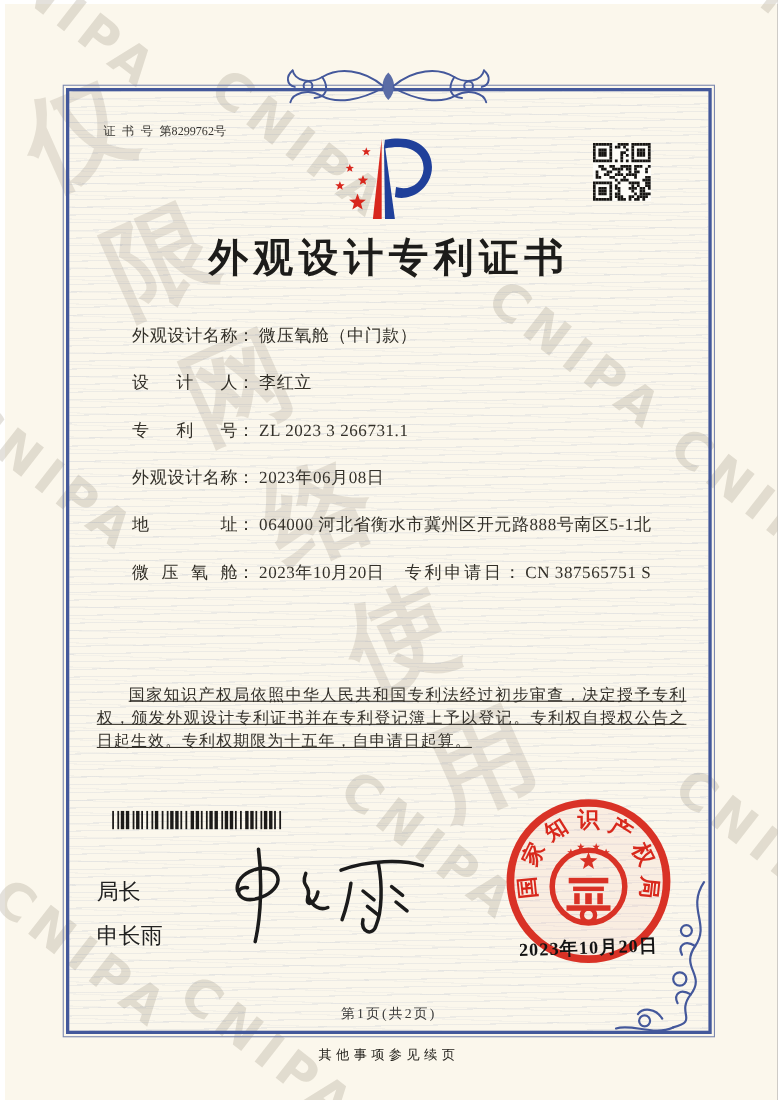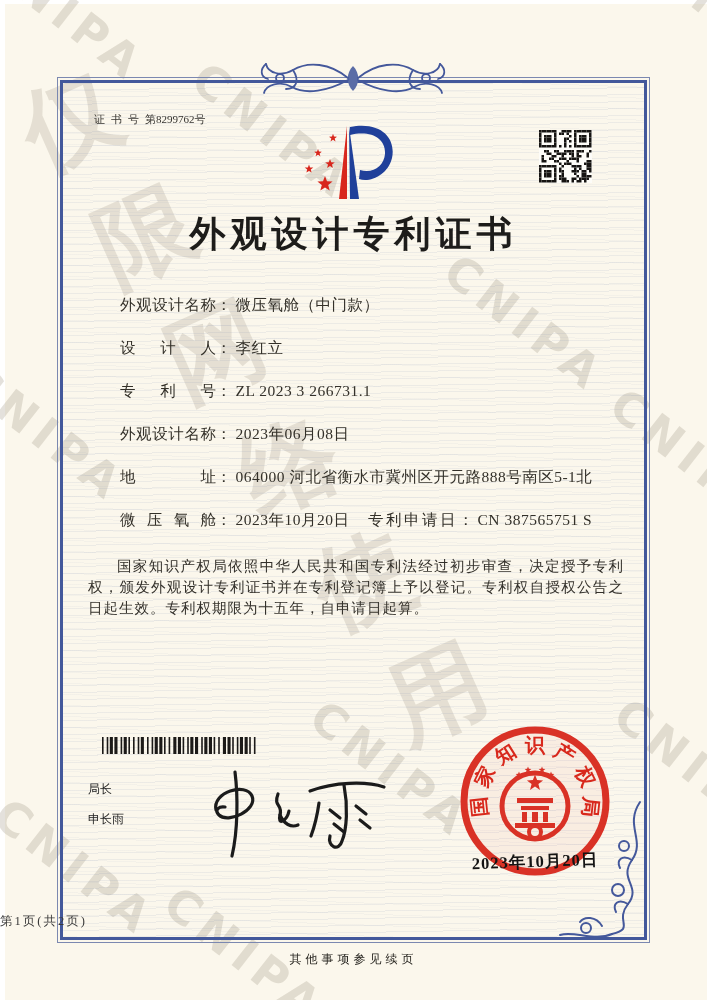--- a/index.html
+++ b/index.html
@@ -29,32 +29,32 @@
   .qr{position:absolute;left:539px;top:130px;width:53px;height:53px;}
   .title{position:absolute;left:0;right:0;top:210px;text-align:center;
          font-size:36px;font-weight:bold;letter-spacing:5px;color:#1d1c1a;}
   .fields{position:absolute;left:88px;top:295px;width:545px;font-size:15.5px;color:#333029;}
   .f-row{height:43px;margin-left:32px;}
   .f-label{display:inline-block;width:96px;text-align:justify;text-align-last:justify;vertical-align:top;}
   .f-colon{padding-right:4px;}
   .f-value{letter-spacing:.5px;}
   .grant-left{display:inline-block;width:248px;vertical-align:top;}
   .grant-no-label{letter-spacing:2.5px;}
-  .paras{position:absolute;left:88px;top:556px;width:536px;font-size:14.5px;line-height:21px;
-         letter-spacing:1px;color:#33302a;}
+  .paras{position:absolute;left:88px;top:622px;width:536px;font-size:14.5px;line-height:21px;
+         letter-spacing:1px;color:#33302a;text-decoration:underline;}
   .paras p{margin:0 0 6px 0;text-indent:2em;text-align:justify;}
   .barcode{position:absolute;left:100px;top:737px;width:182px;height:17px;}
-  .signer{position:absolute;left:88px;top:781px;font-size:12px;color:#222;}
+  .signer{position:absolute;left:88px;top:797px;font-size:20px;color:#222;}
   .signer .name{margin-top:13px;}
   .signature{position:absolute;left:192px;top:766px;width:210px;height:96px;}
   .seal{position:absolute;left:456px;top:722px;width:158px;height:158px;}
   .seal-date{position:absolute;left:450px;top:851px;width:170px;text-align:center;
              font-size:16.5px;font-weight:bold;letter-spacing:1px;color:#141414;
              transform:rotate(-2deg);z-index:5;}
-  .page-info{position:absolute;left:0;right:0;top:913px;font-size:12.5px;
+  .page-info{position:absolute;left:0;right:0;top:913px;text-align:center;font-size:12.5px;
              letter-spacing:2px;color:#3a3a3a;}
   .foot-note{position:absolute;left:0;right:0;top:951px;text-align:center;font-size:12px;
              letter-spacing:4px;color:#26241f;}
 </style>
 </head>
 <body>
 
 <div class="page">
 
   <div class="wm-layer" id="wm-layer">

